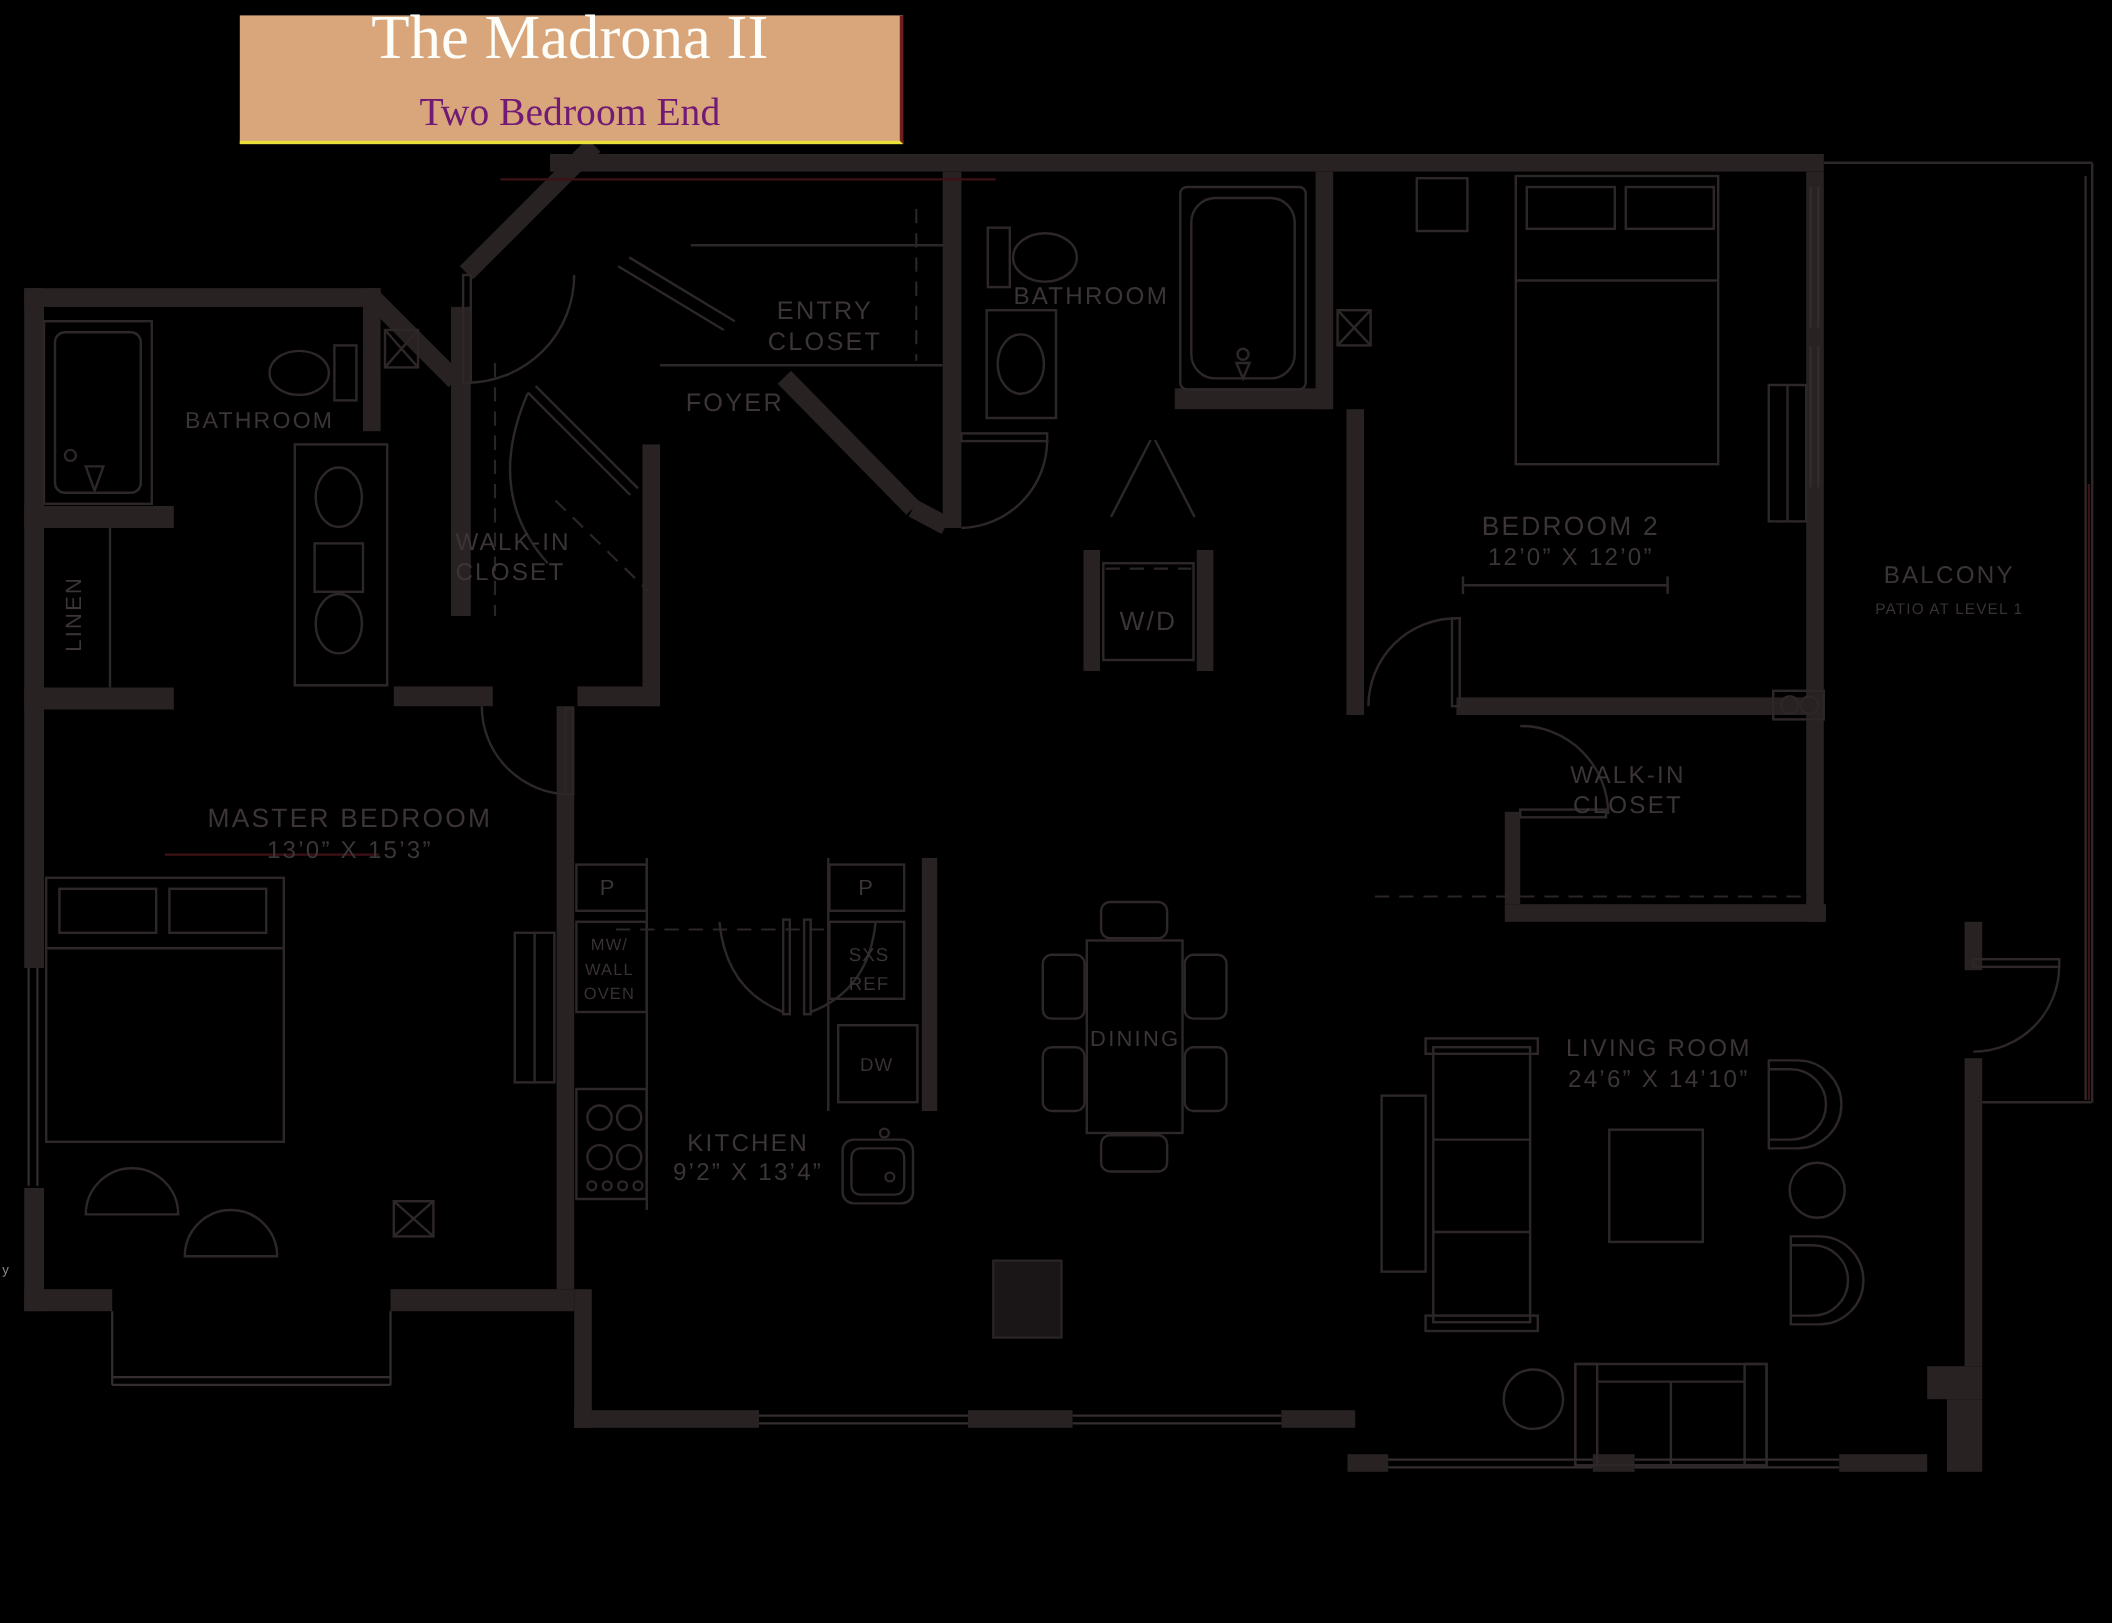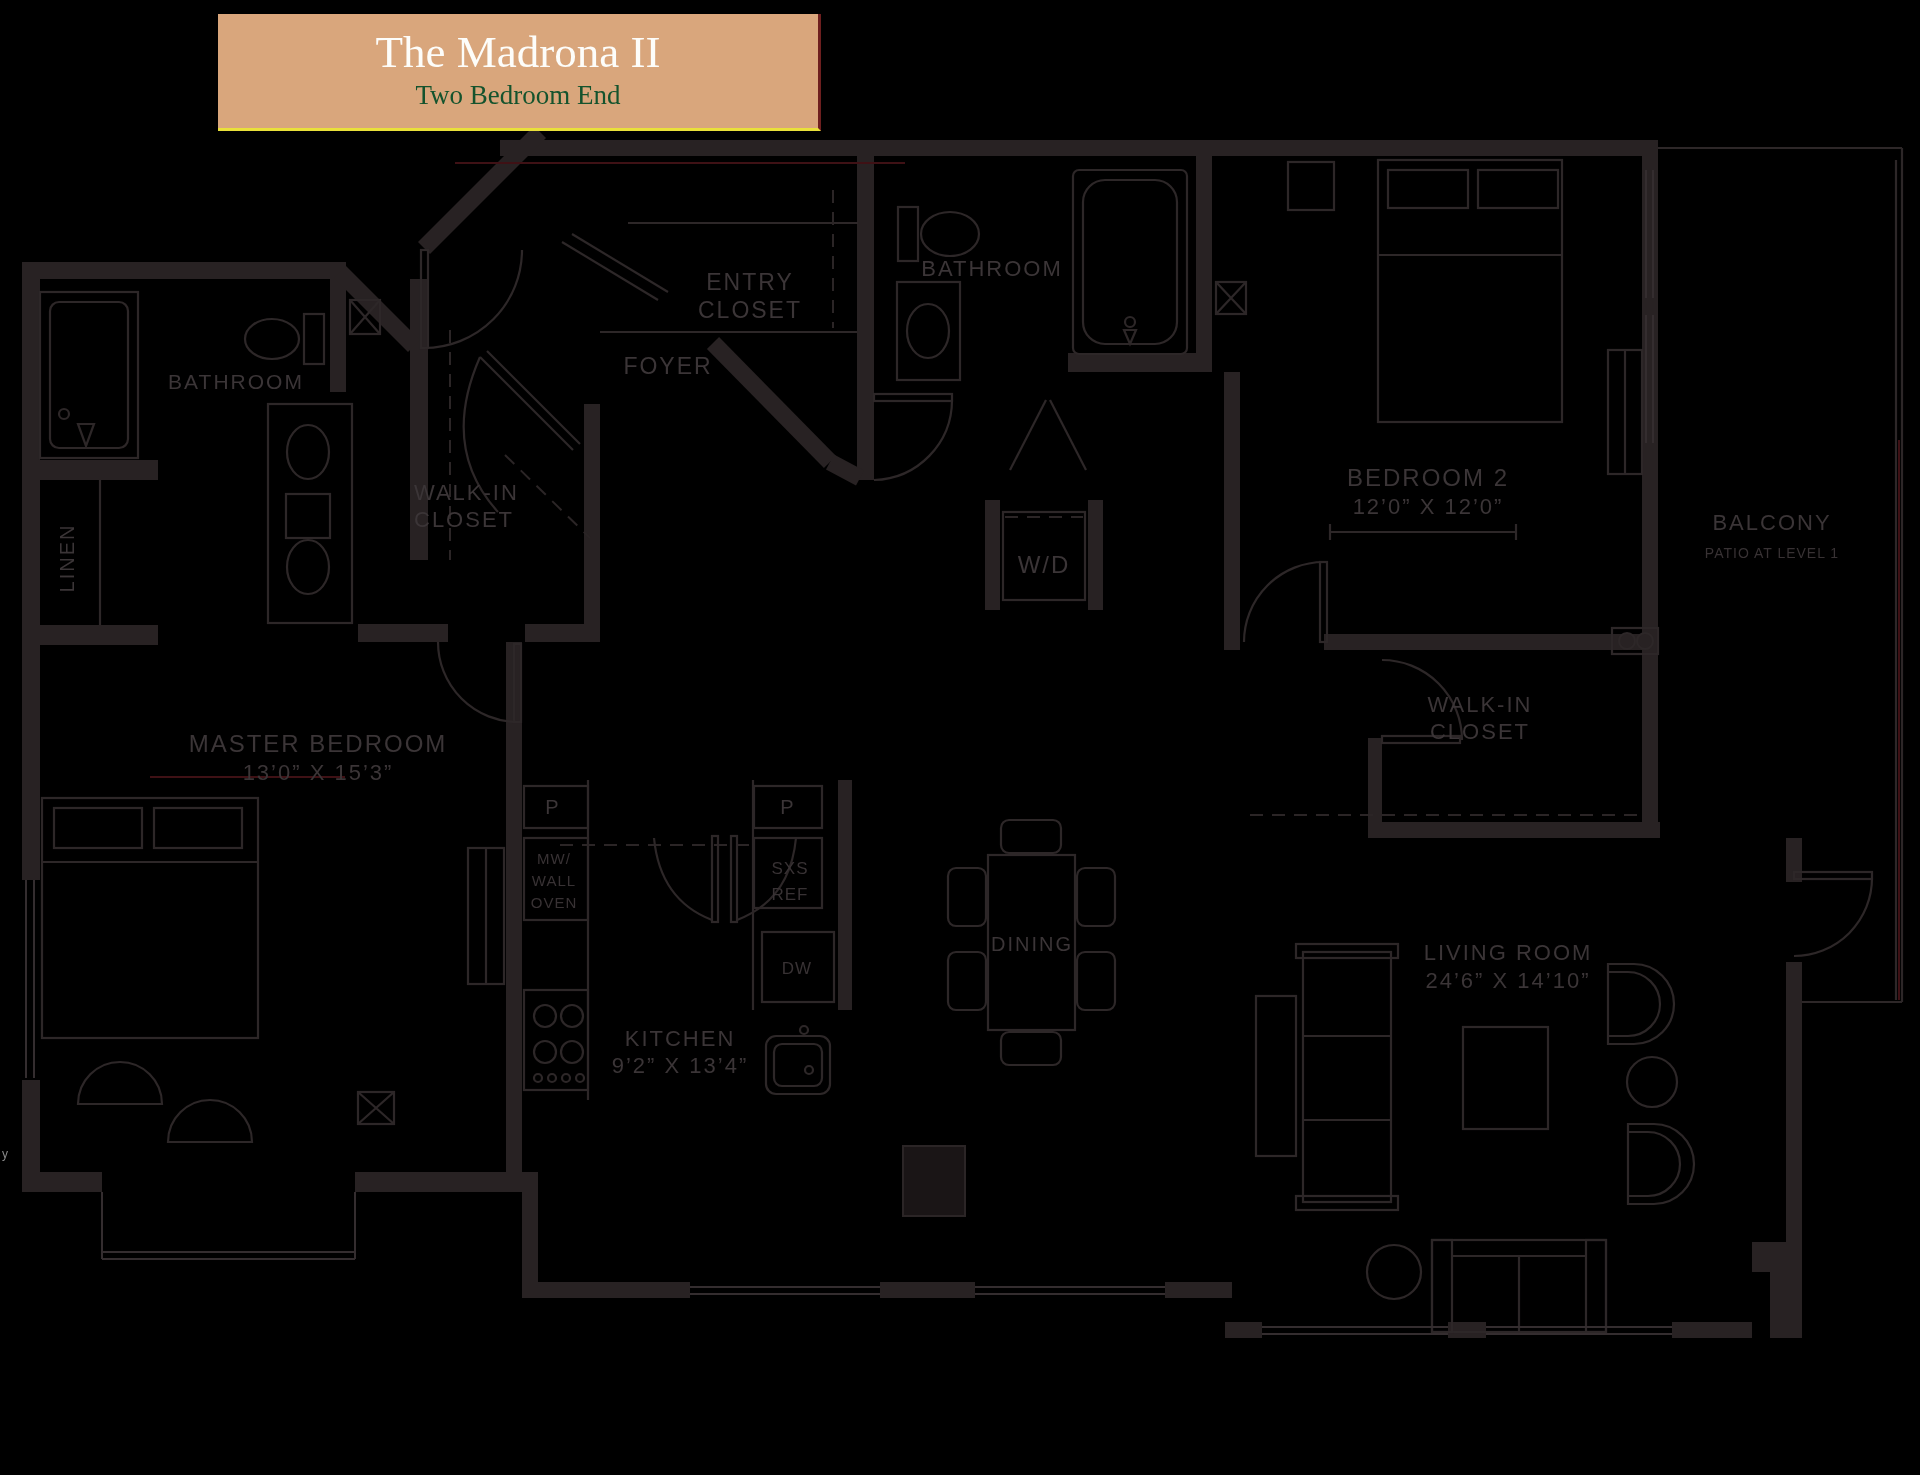--- a/index.html
+++ b/index.html
@@ -2,23 +2,23 @@
 <html><head>
 <meta charset="utf-8">
 <style>
   html,body{margin:0;padding:0;background:#000;}
   .stage{position:relative;width:1920px;height:1475px;background:#000;overflow:hidden;
          font-family:"Liberation Sans",sans-serif;}
   .title-box{position:absolute;left:218px;top:14px;width:600px;height:114px;
              background:#d9a67c;border-bottom:3px solid #e9e03a;border-right:3px solid #6e1f1f;
              display:flex;flex-direction:column;align-items:center;justify-content:center;}
   .title-box h1{margin:0;font-family:"Liberation Serif",serif;font-weight:400;
-                font-size:45px;color:#fdfdfa;line-height:1.1;}
-  .title-box h2{margin:3px;font-family:"Liberation Serif",serif;font-weight:400;
-                font-size:27px;color:#14532d;line-height:1.15;}
+                font-size:57px;color:#fdfdfa;line-height:1.1;}
+  .title-box h2{margin:15px;font-family:"Liberation Serif",serif;font-weight:400;
+                font-size:36px;color:#701a75;line-height:1.15;}
   svg text{font-family:"Liberation Sans",sans-serif;}
   .w{fill:#282223;stroke:none;}
   .thk{stroke:#282223;stroke-width:17;fill:none;}
   .ln{stroke:#2d2728;stroke-width:2.2;fill:none;}
   .dsh{stroke:#2b2526;stroke-width:2;fill:none;stroke-dasharray:13 9;}
   .win{stroke:#342d2f;stroke-width:2;fill:none;}
   .red{stroke:#3f1115;stroke-width:2;fill:none;}
   .lbl{fill:#3b3537;letter-spacing:2px;}
   .lbl-s{fill:#383234;letter-spacing:1px;}
   .stray{fill:#8a8a8a;}

